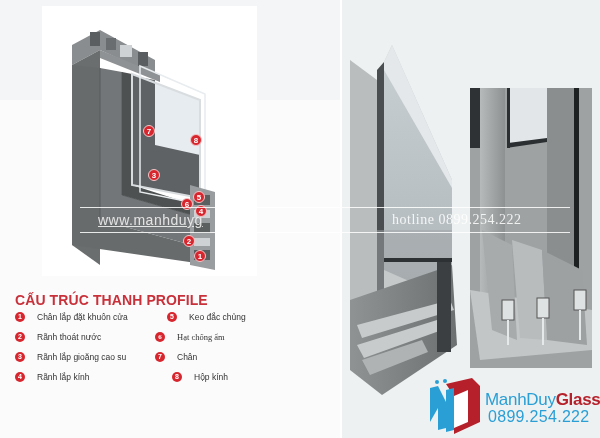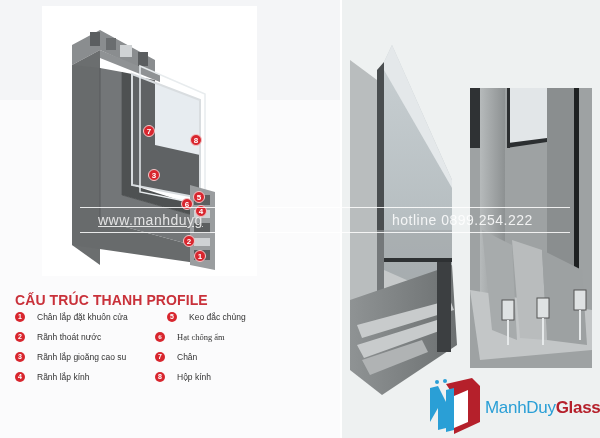--- a/index.html
+++ b/index.html
@@ -33,26 +33,26 @@
     
     .right { position: absolute; left: 342px; top: 0; width: 258px; height: 438px; background: #eef1f1; }
     .right-divider { position: absolute; left: 340px; top: 0; width: 3px; height: 438px; background: #ffffff; }
 
     
     .wm-band { position: absolute; left: 80px; top: 207px; width: 490px; height: 26px;
       border-top: 1px solid rgba(255,255,255,0.85); border-bottom: 1px solid rgba(255,255,255,0.85); }
     .wm-text-left { position: absolute; left: 98px; top: 212px; font-size: 14px; color: rgba(255,255,255,0.8);
       letter-spacing: 0.5px; text-shadow: 0 0 1px rgba(120,120,120,0.6); text-decoration: underline; }
     .wm-text-right { position: absolute; left: 392px; top: 212px; font-size: 14px; color: rgba(255,255,255,0.85);
-      letter-spacing: 0.5px; }
+      letter-spacing: 0.5px; font-family: Liberation Serif, serif; }
 
     
     .logo { position: absolute; left: 428px; top: 378px; width: 170px; height: 56px; }
     .logo-mark { position: absolute; left: 0; top: 0; }
-    .logo-name { position: absolute; left: 57px; top: 20px; font-size: 17px; letter-spacing: -0.3px; }
+    .logo-name { position: absolute; left: 57px; top: 12px; font-size: 17px; letter-spacing: -0.3px; }
     .logo-name .manhduy { color: #2a9fd6; }
     .logo-name .glass { color: #b5202b; font-weight: bold; }
     .logo-phone { position: absolute; left: 60px; top: 30px; font-size: 16px; color: #2a9fd6; letter-spacing: 0.3px; }
   </style>
 </head>
 <body>
 
 <div class="left">
   <div class="left-bg-top"></div>
   <div class="left-bg-card"></div>
@@ -124,21 +124,21 @@
       <span>Keo đắc chủng</span>
     </div>
     <div class="legend-item" style="left:140px; top:20px;font-family:Liberation Serif, serif;">
       <span class="legend-num">6</span>
       <span>Hạt chống ẩm</span>
     </div>
     <div class="legend-item" style="left:140px; top:40px;">
       <span class="legend-num">7</span>
       <span>Chân</span>
     </div>
-    <div class="legend-item" style="left:140px; top:60px;align-items:flex-end;">
+    <div class="legend-item" style="left:157px; top:60px;align-items:flex-end;">
       <span class="legend-num">8</span>
       <span>Hộp kính</span>
     </div>
   </div>
 </div>
 
 <div class="right-divider"></div>
 
 <div class="right">
   <svg width="258" height="438" viewBox="0 0 258 438" style="position:absolute;left:0;top:0;">
@@ -202,13 +202,14 @@
     <polygon points="18,6 44,0 52,8 52,44 26,56 26,18" fill="#b5202b"></polygon>
     <polygon points="26,18 40,12 40,44 26,50" fill="#ffffff"></polygon>
     <polygon points="2,10 10,8 18,24 18,50 10,52 10,30 2,44" fill="#2a9fd6"></polygon>
     <polygon points="18,12 26,10 26,52 18,54" fill="#2a9fd6"></polygon>
     <circle cx="9" cy="4" r="2" fill="#2a9fd6"></circle>
     <circle cx="17" cy="3" r="2" fill="#2a9fd6"></circle>
   </svg>
   <div class="logo-name">
     <span class="manhduy">ManhDuy</span><span class="glass">Glass</span>
   </div>
+  <div class="logo-phone">0899.254.222</div>
 </div>
 
 </body></html>

